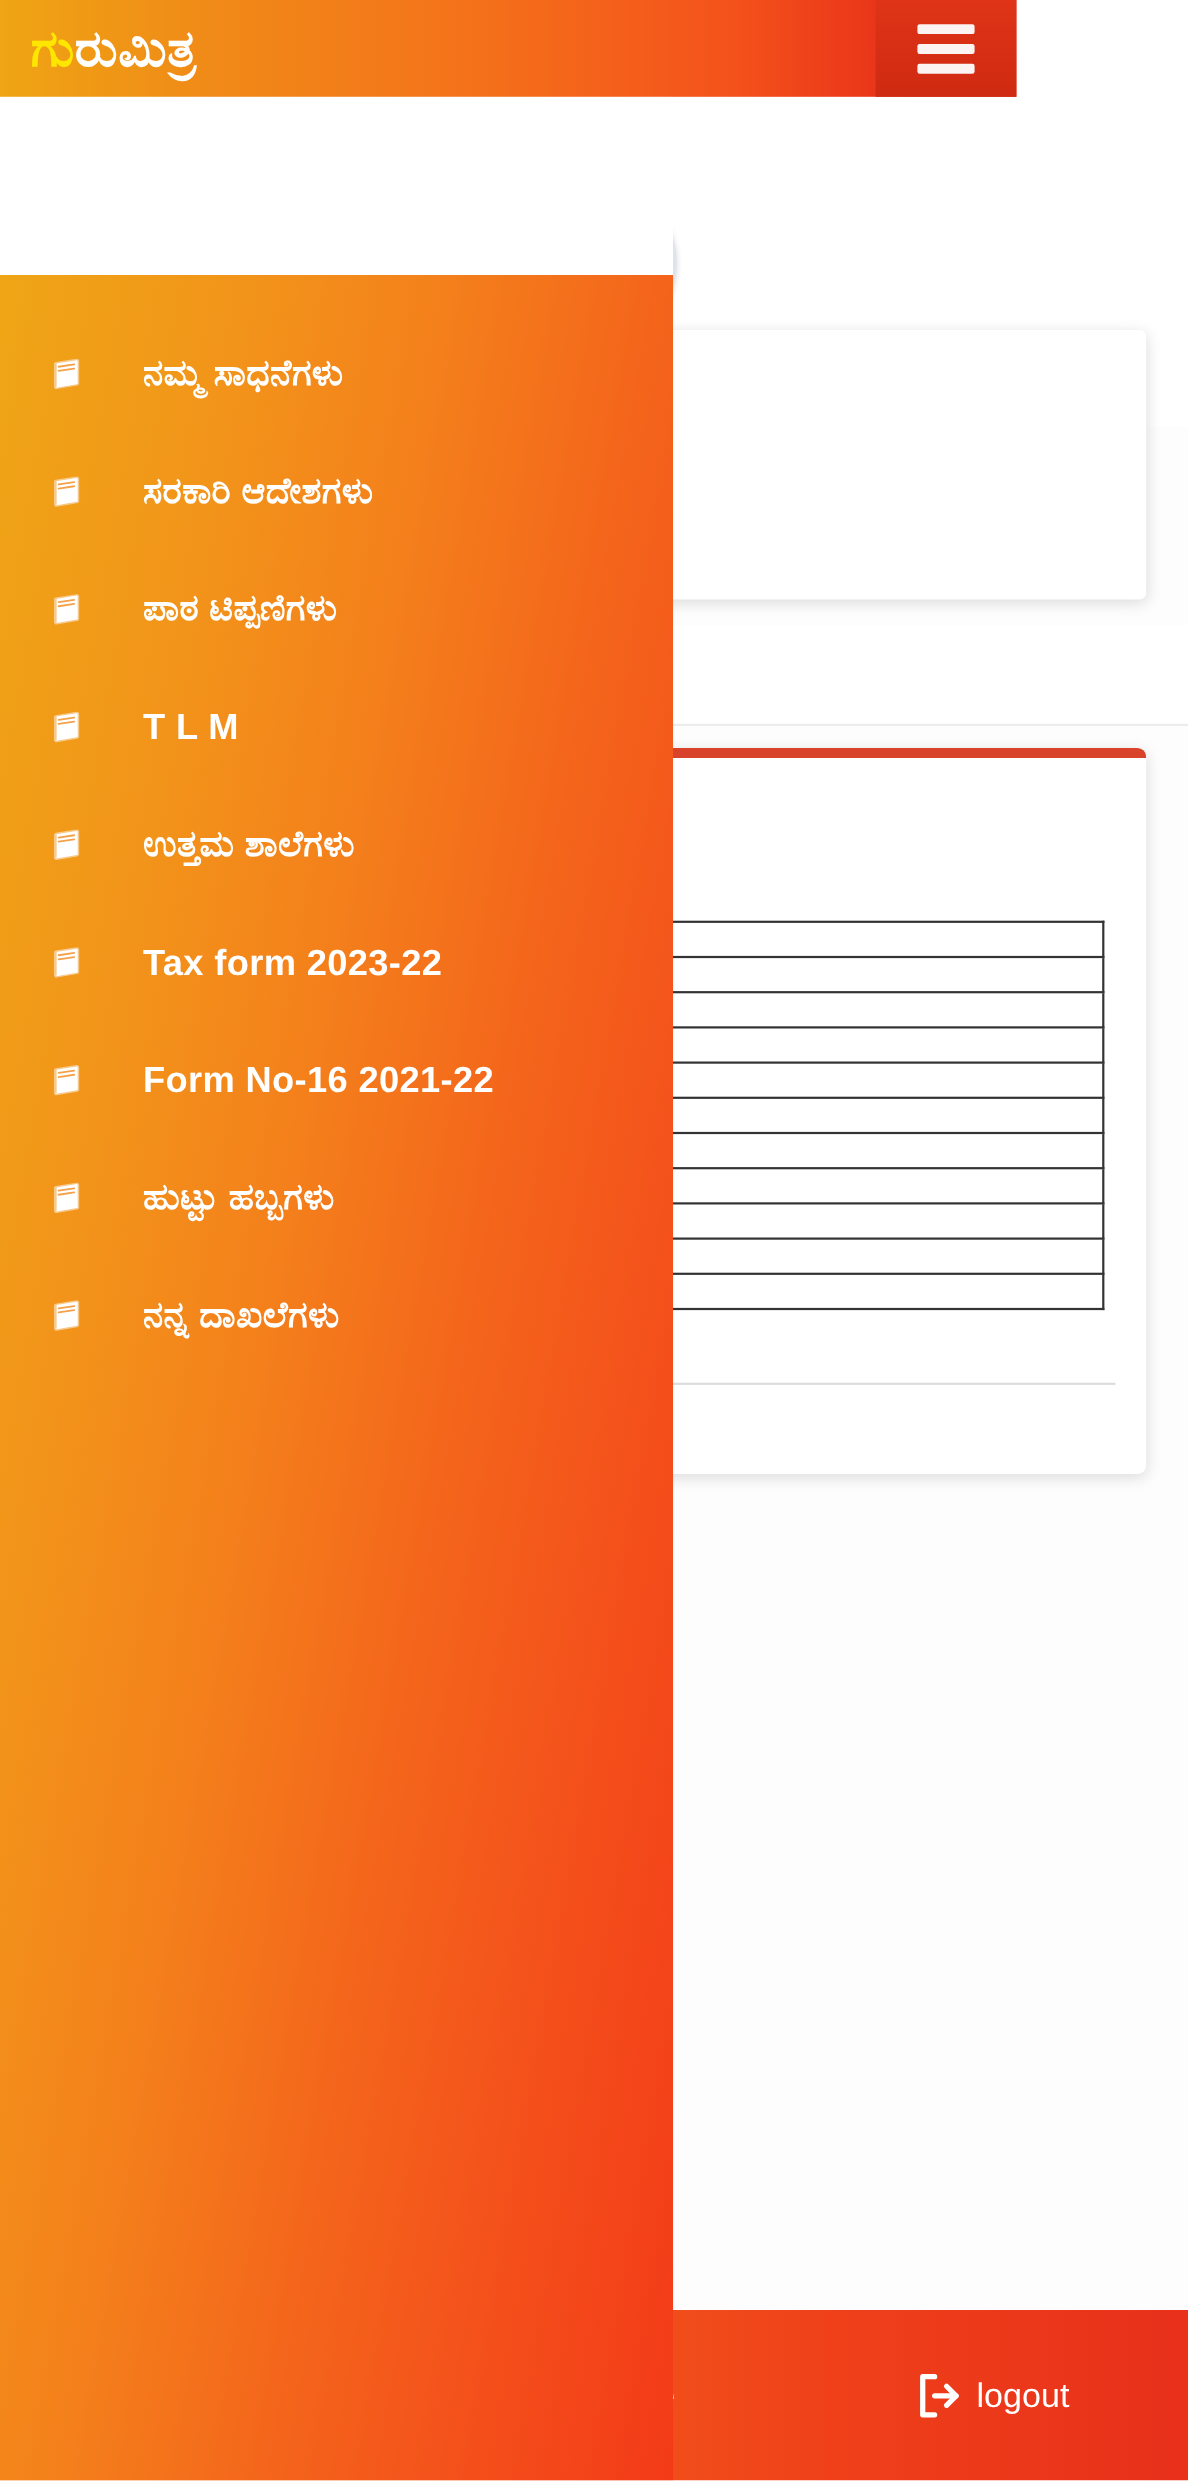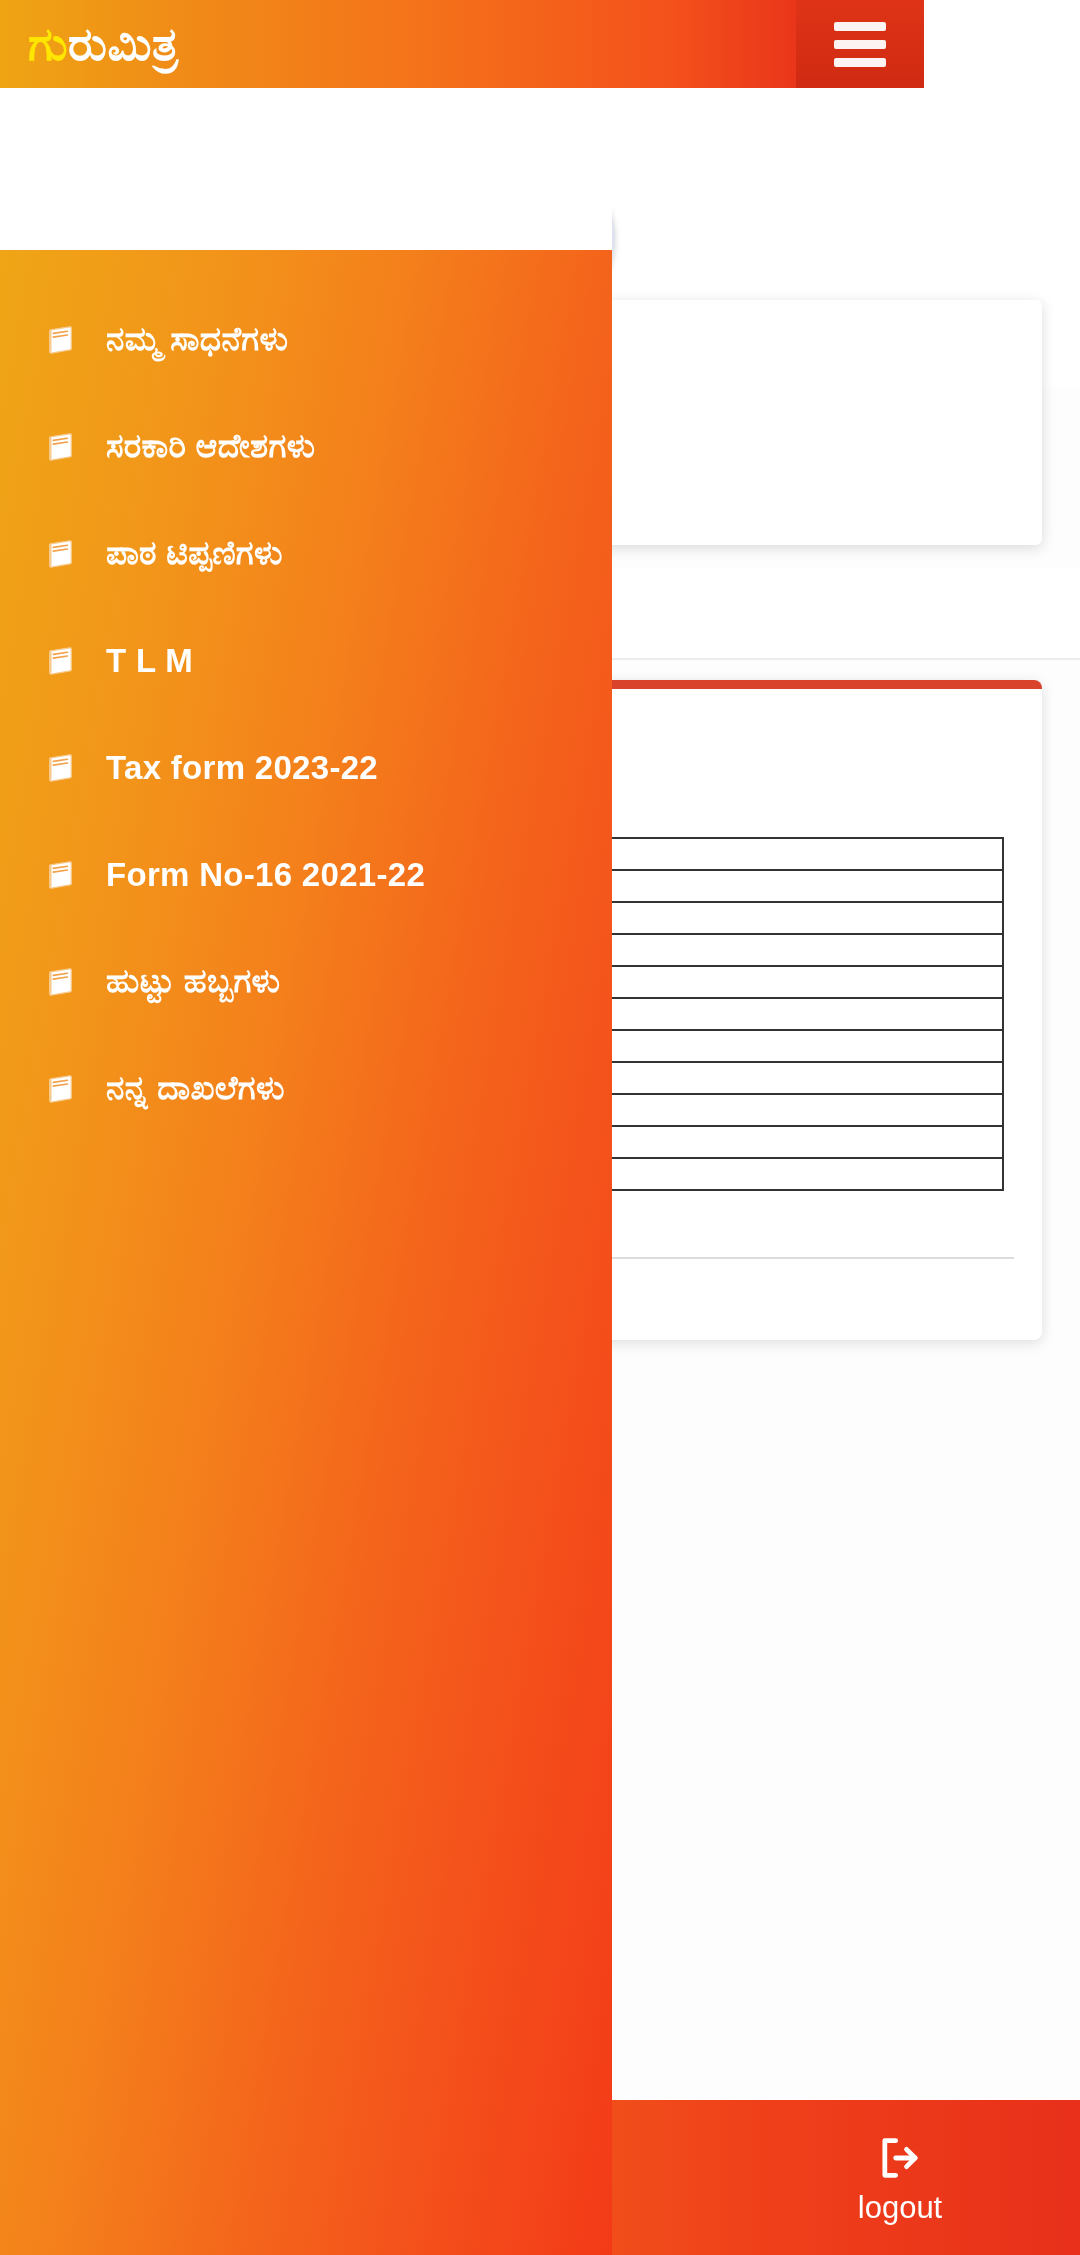--- a/index.html
+++ b/index.html
@@ -172,21 +172,21 @@
     left: 0; bottom: 0;
     width: 1080px; height: 155px;
     background: linear-gradient(90deg,
         #f47a18 0%, #f4631b 35%, #ef401a 70%, #e8301a 100%);
     display: flex;
     z-index: 30;
   }
   .nav-btn {
     flex: 1;
     display: flex;
-    flex-direction: column;
+    flex-direction: row;
     align-items: center;
     justify-content: center;
     gap: 8px;
     cursor: pointer;
     color: #ffffff;
   }
   .nav-btn .nav-icon {
     width: 52px; height: 52px;
     display: block;
   }
@@ -230,20 +230,21 @@
     flex: 0 0 36px;
     margin-right: 26px;
     display: block;
   }
   .menu-label {
     font-size: 33px;
     font-weight: 700;
     color: #ffffff;
     letter-spacing: 0.3px;
     white-space: nowrap;
+    margin-left: 24px;
   }
 </style>
 </head>
 <body>
 
 <div id="app">
 
   <div class="page-bg">
 
     <div class="content-area">
@@ -384,20 +385,31 @@
         </div>
         <div class="menu-item">
           <span class="menu-icon">
             <svg viewBox="0 0 24 24" style="width:36px;height:36px;display:block">
               <path d="M4.4 5.2 L17 3.2 a1 1 0 0 1 1.2 1 V17.6 a1 1 0 0 1-.85 1 L5 20.7 a1 1 0 0 1-1.2-1 V6.2 a1 1 0 0 1 .6-1z" fill="#ffffff" stroke="#f7c98b" stroke-width="0.9"></path>
               <path d="M6.2 7.6 L15.6 6.2" stroke="#f4a14a" stroke-width="1.1" stroke-linecap="round"></path>
               <path d="M6.2 10.1 L15.6 8.7" stroke="#f4a14a" stroke-width="1.1" stroke-linecap="round"></path>
               <path d="M4.2 5.4 L4.2 19.9" stroke="#f7c98b" stroke-width="1.6"></path>
             </svg>
           </span>
+          <span class="menu-label">ಉತ್ತಮ ಶಾಲೆಗಳು</span>
+        </div>
+        <div class="menu-item">
+          <span class="menu-icon">
+            <svg viewBox="0 0 24 24" style="width:36px;height:36px;display:block">
+              <path d="M4.4 5.2 L17 3.2 a1 1 0 0 1 1.2 1 V17.6 a1 1 0 0 1-.85 1 L5 20.7 a1 1 0 0 1-1.2-1 V6.2 a1 1 0 0 1 .6-1z" fill="#ffffff" stroke="#f7c98b" stroke-width="0.9"></path>
+              <path d="M6.2 7.6 L15.6 6.2" stroke="#f4a14a" stroke-width="1.1" stroke-linecap="round"></path>
+              <path d="M6.2 10.1 L15.6 8.7" stroke="#f4a14a" stroke-width="1.1" stroke-linecap="round"></path>
+              <path d="M4.2 5.4 L4.2 19.9" stroke="#f7c98b" stroke-width="1.6"></path>
+            </svg>
+          </span>
           <span class="menu-label">Tax form 2023-22</span>
         </div>
         <div class="menu-item">
           <span class="menu-icon">
             <svg viewBox="0 0 24 24" style="width:36px;height:36px;display:block">
               <path d="M4.4 5.2 L17 3.2 a1 1 0 0 1 1.2 1 V17.6 a1 1 0 0 1-.85 1 L5 20.7 a1 1 0 0 1-1.2-1 V6.2 a1 1 0 0 1 .6-1z" fill="#ffffff" stroke="#f7c98b" stroke-width="0.9"></path>
               <path d="M6.2 7.6 L15.6 6.2" stroke="#f4a14a" stroke-width="1.1" stroke-linecap="round"></path>
               <path d="M6.2 10.1 L15.6 8.7" stroke="#f4a14a" stroke-width="1.1" stroke-linecap="round"></path>
               <path d="M4.2 5.4 L4.2 19.9" stroke="#f7c98b" stroke-width="1.6"></path>
             </svg>

